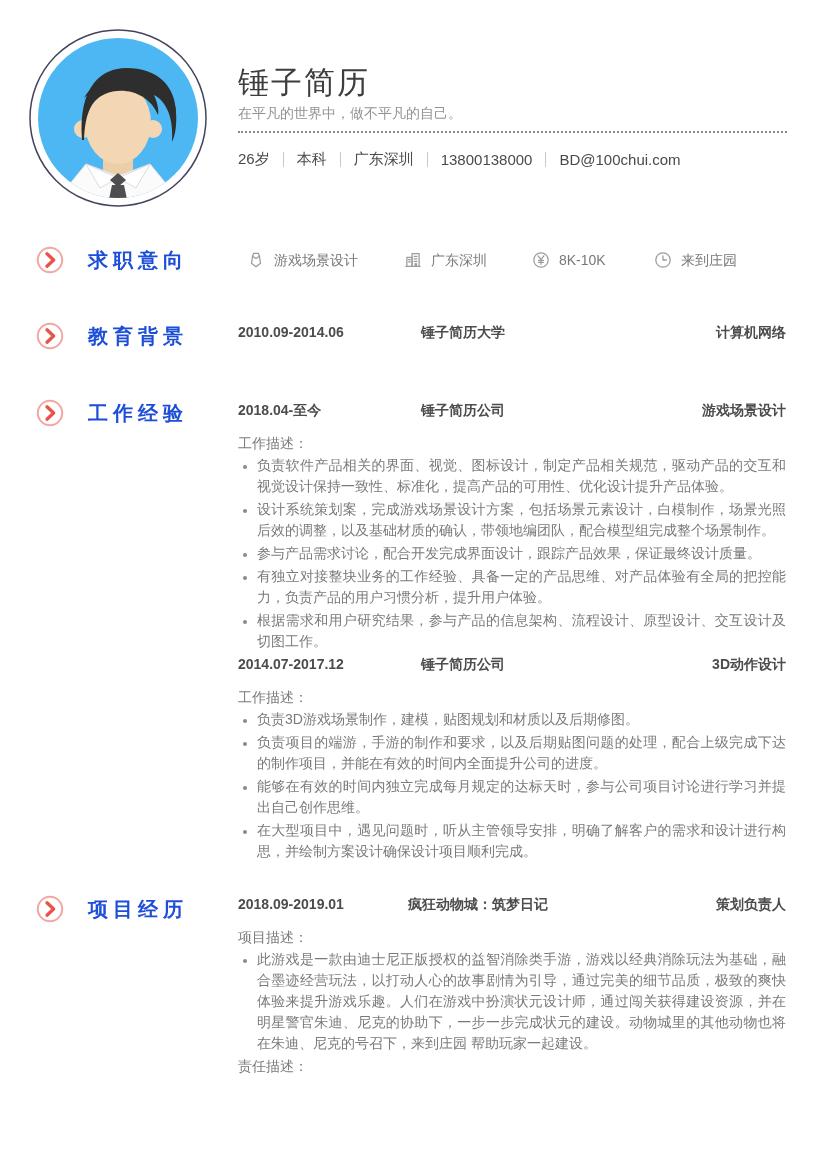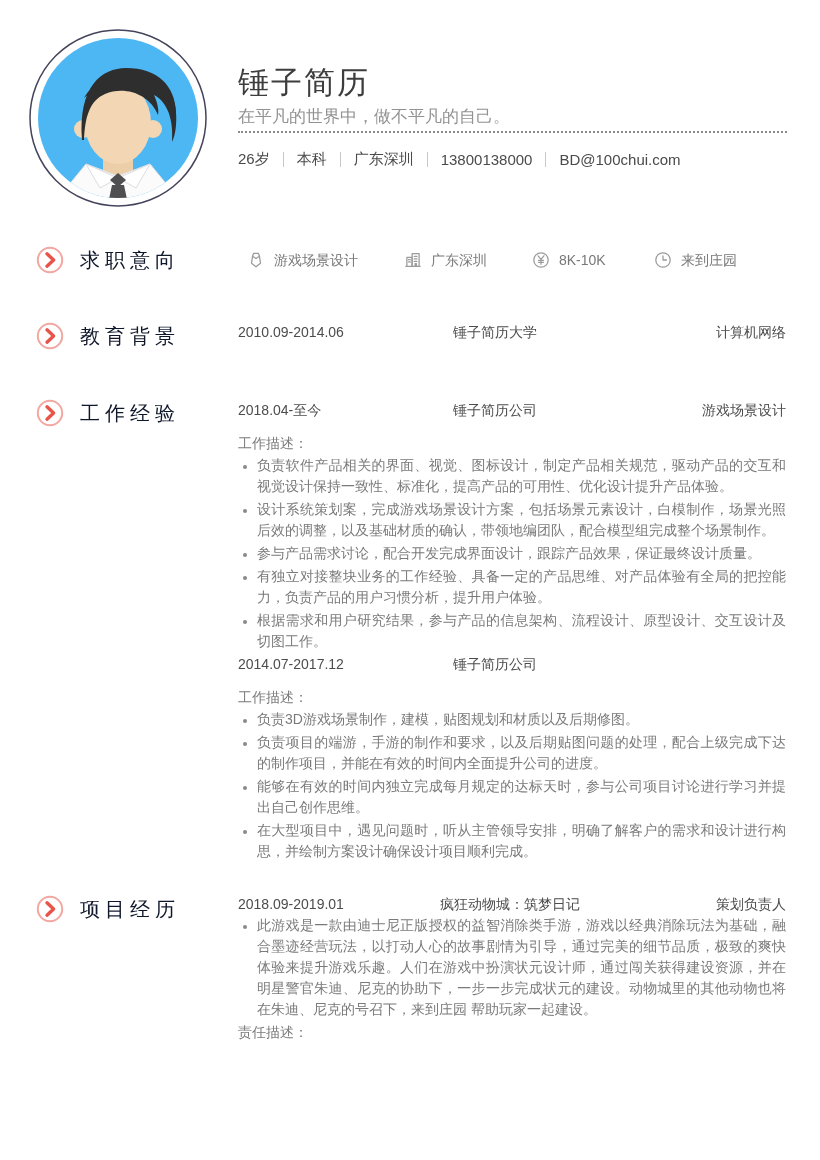--- a/index.html
+++ b/index.html
@@ -5,34 +5,34 @@
   * { margin:0; padding:0; box-sizing:border-box; }
   html,body { background:#ffffff; }
   .page {
     position:relative; width:820px; height:1160px; background:#ffffff;
     font-family:"Liberation Sans","DejaVu Sans",sans-serif; color:#7a7a7a;
     overflow:hidden;
   }
   
   .avatar-wrap { position:absolute; left:28px; top:28px; width:180px; height:180px; }
   .name { position:absolute; left:238px; top:62px; font-size:31px; font-weight:400; color:#3d3d3d; letter-spacing:2px;text-align:center; }
-  .slogan { position:absolute; left:238px; top:105px; font-size:17px; color:#929292; }
+  .slogan { position:absolute; left:238px; top:105px; font-size:14px; color:#929292; }
   .dotted-sep { position:absolute; left:238px; top:131px; width:549px; border-bottom:2px dotted #8a8a8a; }
   .info-line { position:absolute; left:238px; top:148px; width:549px; height:22px; display:flex; align-items:center; font-size:15px; color:#4a4a4a; }
   .info-div { width:1px; height:15px; background:#c9c9c9; margin:0 13px; }
   
   .sec-header { position:absolute; left:36px; display:flex; align-items:center; }
   .sec-header .chev { width:28px; height:28px; flex:0 0 28px; }
-  .sec-header .sec-label { margin-left:16px; font-size:20px; font-weight:normal; color:#0f172a; letter-spacing:5px; white-space:nowrap; }
+  .sec-header .sec-label { margin-left:24px; font-size:20px; font-weight:bold; color:#1d4ed8; letter-spacing:5px; white-space:nowrap; }
   
   .content { position:absolute; left:238px; width:548px; font-size:14px; line-height:21px; color:#7a7a7a; }
   .intent-row { display:grid; grid-template-columns:157px 128px 122px 1fr; align-items:center; height:28px; }
   .intent-item { display:flex; align-items:center; color:#787878; }
   .intent-item svg { width:18px; height:18px; margin-right:9px; flex:0 0 18px; }
-  .entry-row { display:flex; font-weight:normal; color:#4c4c4c; font-size:14px; line-height:20px;gap:32px; }
+  .entry-row { display:flex; font-weight:bold; color:#4c4c4c; font-size:14px; line-height:20px; }
   .entry-row .period { width:170px; }
   .entry-row .middle { width:110px; text-align:center; white-space:nowrap; }
   .entry-row .role { flex:1; text-align:right; }
   .desc-label { margin-top:13px; color:#7a7a7a; }
   .bullets { list-style:disc; margin:1px 0 0 0; padding-left:19px; }
   .bullets li { margin-bottom:2px; text-align:justify; }
   .bullets li::marker { color:#8a8a8a; font-size:12px; }
   .entry2 { }
   .icon-gray { stroke:#9b9b9b; fill:none; stroke-width:1.4; stroke-linecap:round; stroke-linejoin:round; }
 </style>
@@ -179,39 +179,41 @@
         <li>参与产品需求讨论，配合开发完成界面设计，跟踪产品效果，保证最终设计质量。</li>
         <li>有独立对接整块业务的工作经验、具备一定的产品思维、对产品体验有全局的把控能力，负责产品的用户习惯分析，提升用户体验。</li>
         <li>根据需求和用户研究结果，参与产品的信息架构、流程设计、原型设计、交互设计及切图工作。</li>
       </ul>
     </div>
 
     <div class="entry2">
       <div class="entry-row">
         <span class="period">2014.07-2017.12</span>
         <span class="middle">锤子简历公司</span>
+        <span class="role">3D动作设计</span>
       </div>
       <div class="desc-label">工作描述：</div>
       <ul class="bullets">
         <li>负责3D游戏场景制作，建模，贴图规划和材质以及后期修图。</li>
         <li>负责项目的端游，手游的制作和要求，以及后期贴图问题的处理，配合上级完成下达的制作项目，并能在有效的时间内全面提升公司的进度。</li>
         <li>能够在有效的时间内独立完成每月规定的达标天时，参与公司项目讨论进行学习并提出自己创作思维。</li>
         <li>在大型项目中，遇见问题时，听从主管领导安排，明确了解客户的需求和设计进行构思，并绘制方案设计确保设计项目顺利完成。</li>
       </ul>
     </div>
 
   </div>
 
   <div class="content" style="top:894px">
     <div>
       <div class="entry-row">
         <span class="period">2018.09-2019.01</span>
         <span class="middle">疯狂动物城：筑梦日记</span>
         <span class="role">策划负责人</span>
       </div>
+      <div class="desc-label">项目描述：</div>
       <ul class="bullets">
         <li>此游戏是一款由迪士尼正版授权的益智消除类手游，游戏以经典消除玩法为基础，融合墨迹经营玩法，以打动人心的故事剧情为引导，通过完美的细节品质，极致的爽快体验来提升游戏乐趣。人们在游戏中扮演状元设计师，通过闯关获得建设资源，并在明星警官朱迪、尼克的协助下，一步一步完成状元的建设。动物城里的其他动物也将在朱迪、尼克的号召下，来到庄园 帮助玩家一起建设。</li>
       </ul>
       <div class="desc-label" style="margin-top:1px">责任描述：</div>
     </div>
   </div>
 
 </div>
 
 </body></html>

